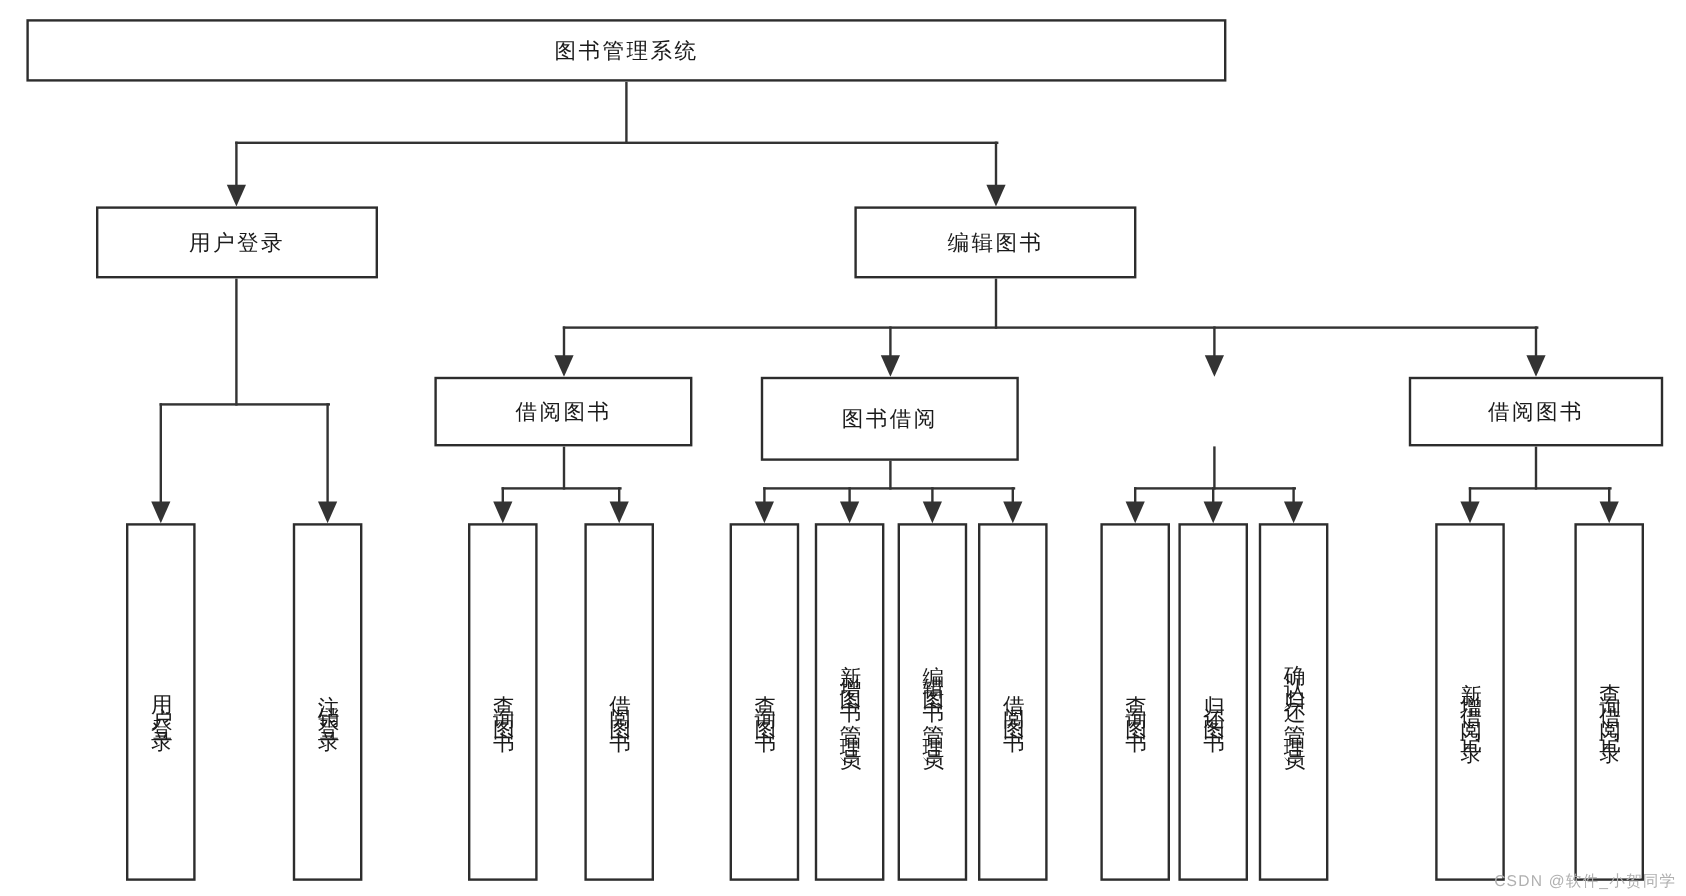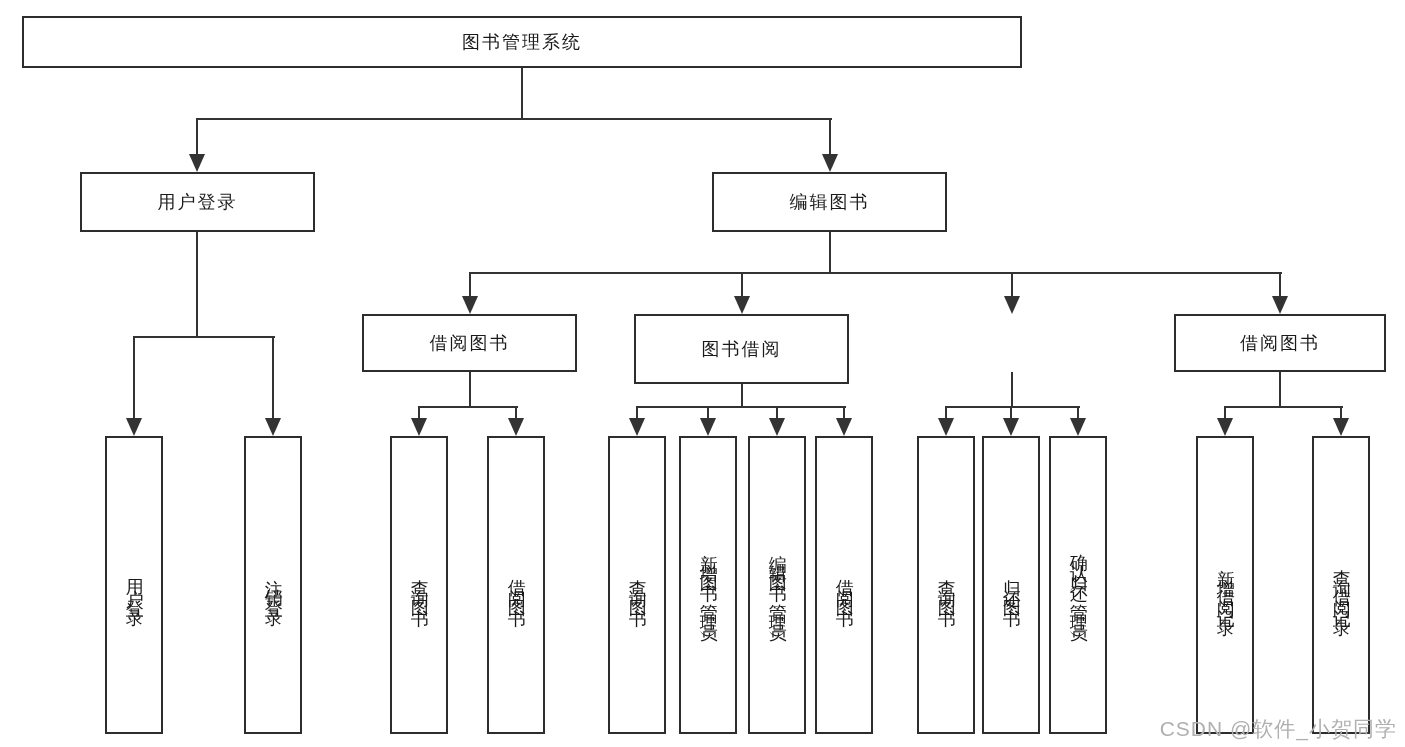--- a/index.html
+++ b/index.html
@@ -19,21 +19,21 @@
   .hl,.vl{position:absolute;background:#333333;z-index:1;}
   .hl{height:2px;}
   .vl{width:2px;}
   .ar{
     position:absolute;width:0;height:0;z-index:1;
     border-left:8px solid transparent;border-right:8px solid transparent;
     border-top:18px solid #333333;
   }
   .watermark{
     position:absolute;right:8px;bottom:4px;z-index:5;
-    font-size:21px;color:#b0b0b0;letter-spacing:1px;white-space:nowrap;
+    font-size:13px;color:#b0b0b0;letter-spacing:1px;white-space:nowrap;
   }
 </style>
 </head>
 <body>
 
 <div class="stage">
 
   <div class="box" style="left:22px;top:16px;width:1000px;height:52px">图书管理系统</div>
 
   <div class="box" style="left:80px;top:172px;width:235px;height:60px">用户登录</div>

